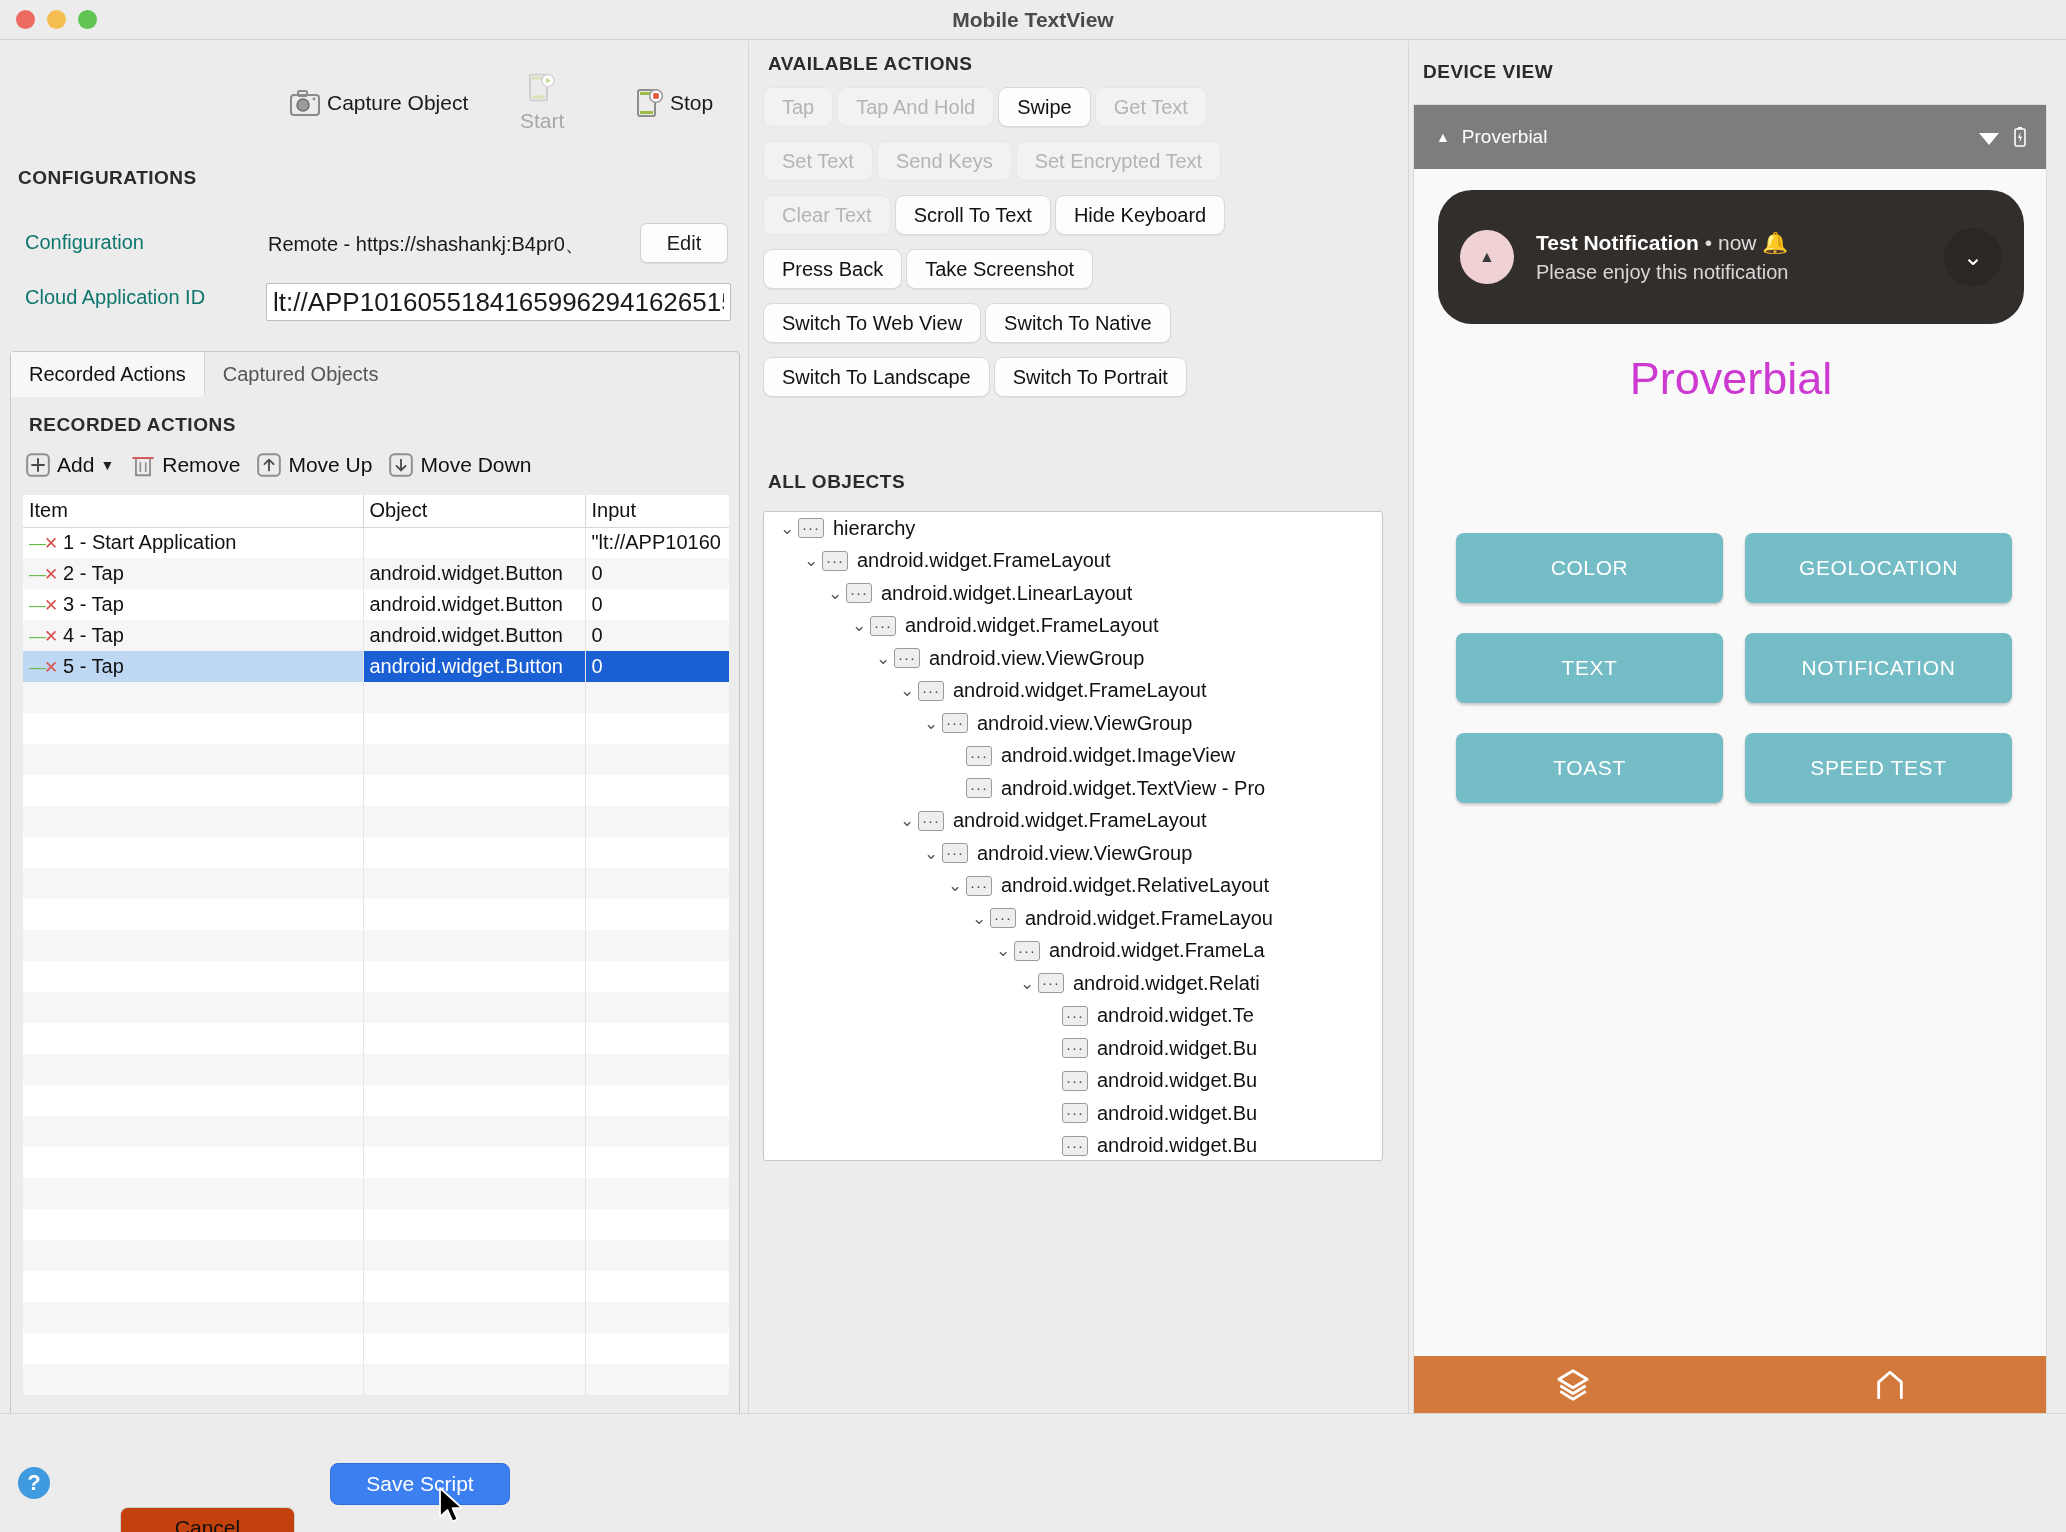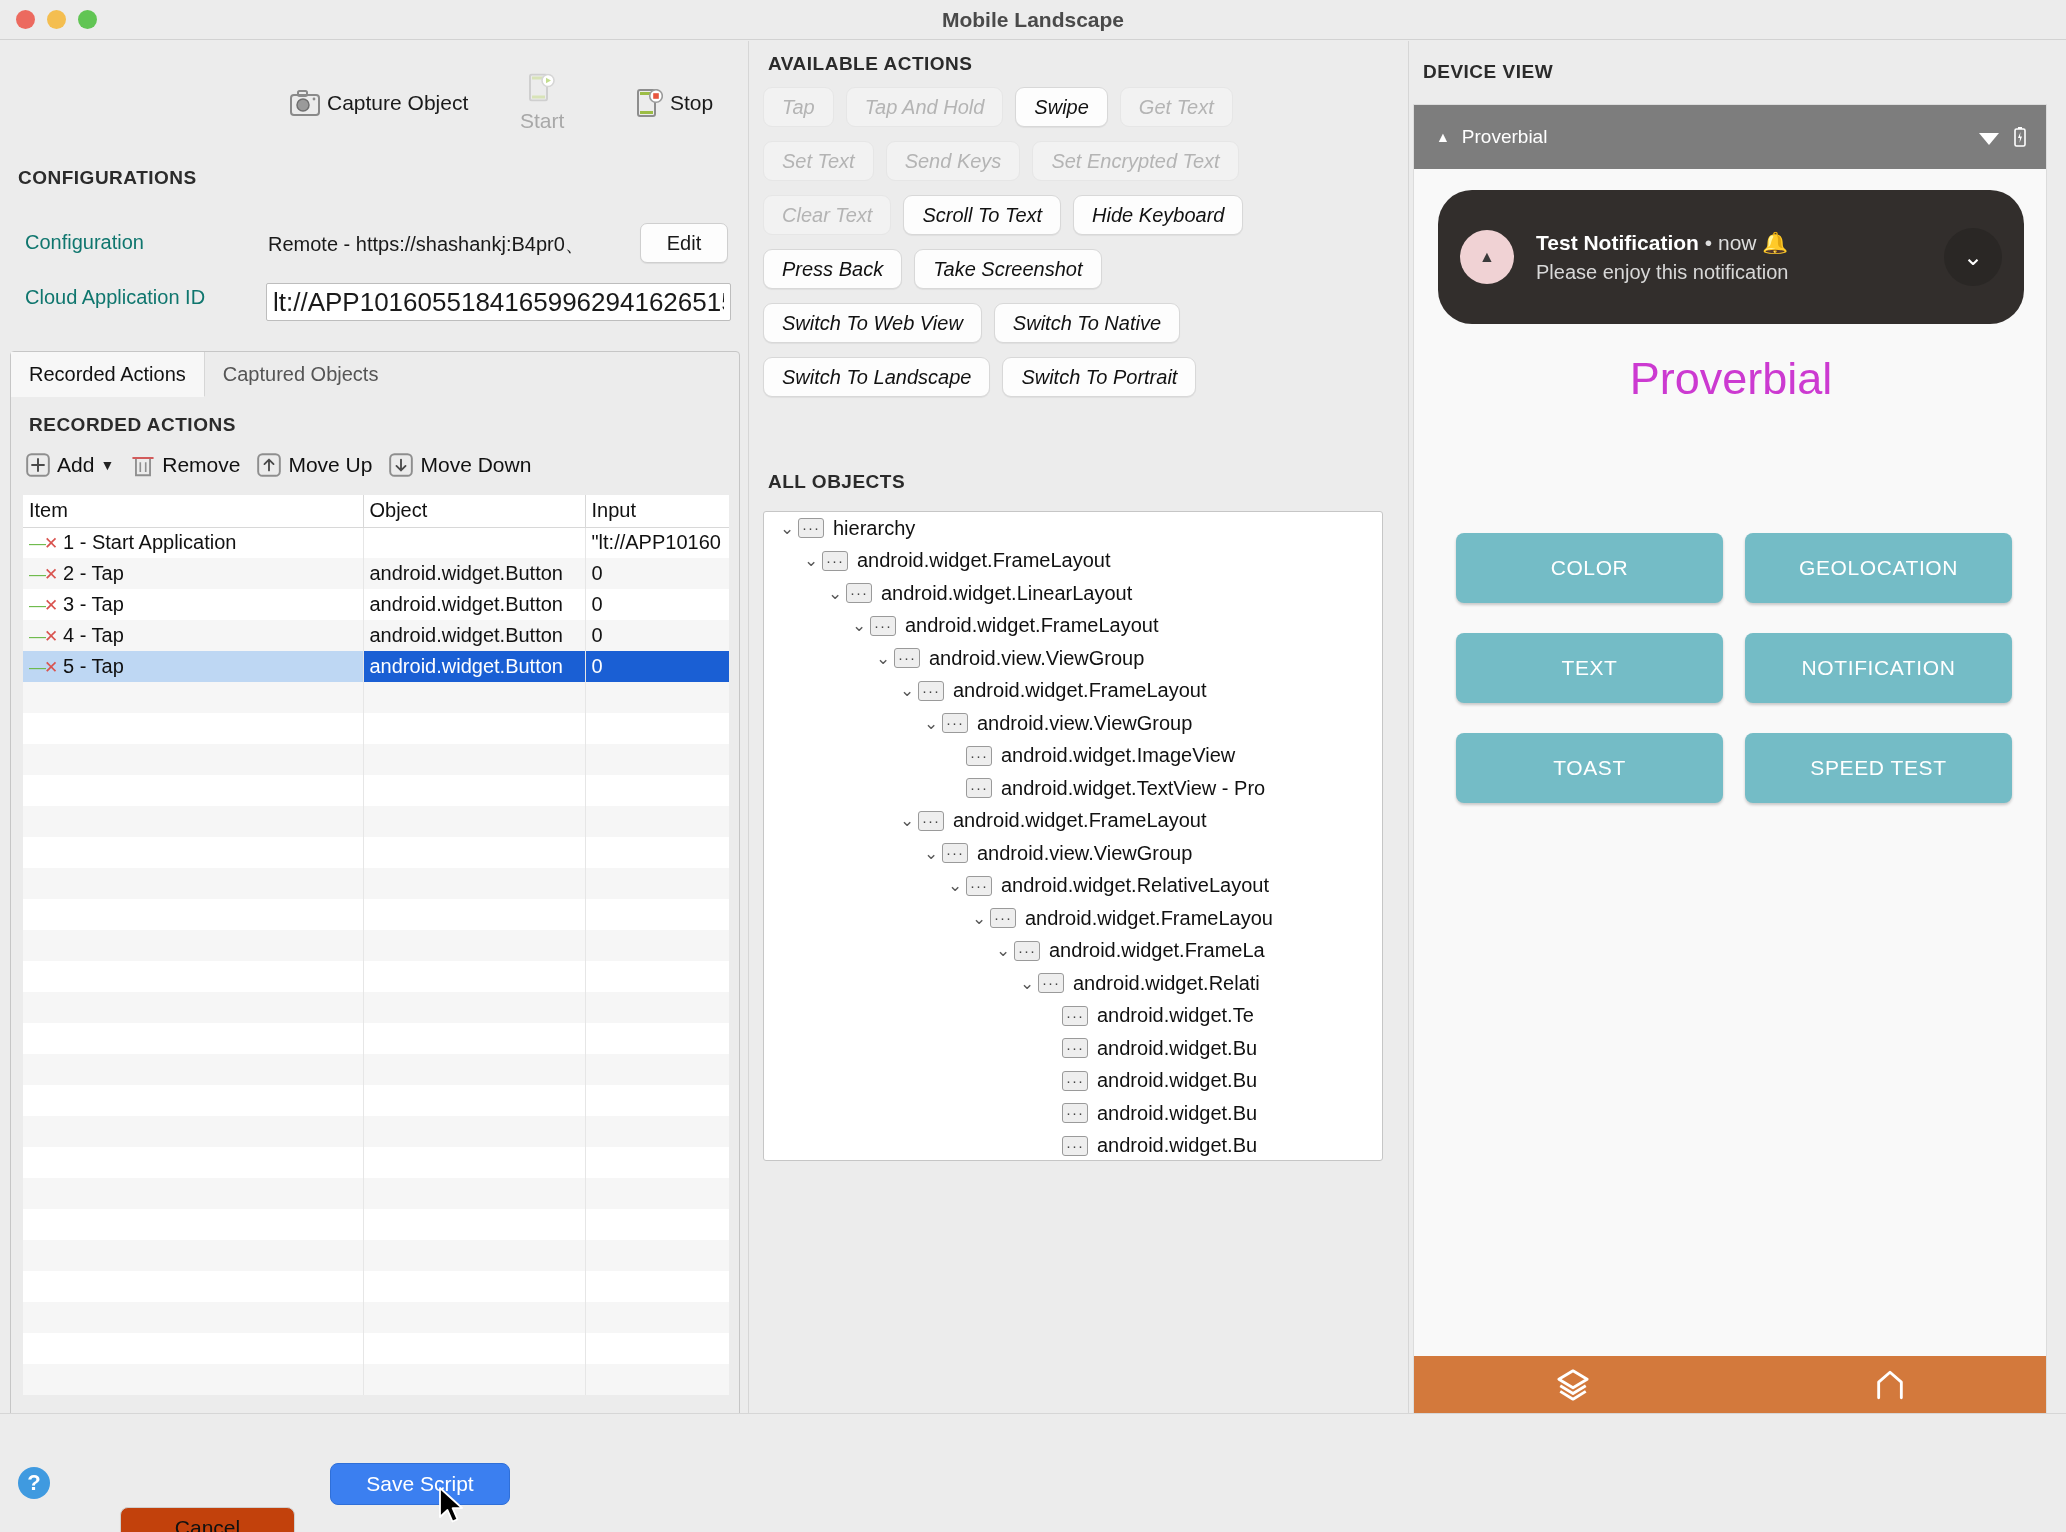--- a/index.html
+++ b/index.html
@@ -96,21 +96,21 @@
   .itemcell { width:340px; }
   .objcell { width:222px; }
   .inpcell { width:144px; }
   .itm-ico { display:inline-block; width:34px; color:#6cba4a; font-size:17px; letter-spacing:-2px; }
   .itm-ico b { color:#d9534f; font-weight:normal; }
 
   
   .mid-col { position:absolute; left:748px; top:41px; width:660px; height:1372px; background:#ececec; border-left:1px solid #d6d6d6; }
   .aa-head { position:absolute; left:19px; top:12px; }
   .act-wrap { position:absolute; left:14px; top:46px; width:620px; }
-  .act-row { display:flex; gap:12px; margin-bottom:14px;font-style:italic; }
+  .act-row { display:flex; gap:4px; margin-bottom:14px; }
   .act {
     height:40px; padding:0 18px; line-height:38px;
     border-radius:9px; font-size:20px; border:1px solid #d8d8d8;
     background:#fdfdfd; color:#111; cursor:pointer; white-space:nowrap;
     box-shadow:0 1px 1px rgba(0,0,0,.06);
   }
   .act.disabled { background:#f2f2f2; color:#b4b4b4; border-color:#e6e6e6; box-shadow:none; cursor:default; }
 
   .ao-head { position:absolute; left:19px; top:430px; }
   .tree {
@@ -192,21 +192,21 @@
 <body>
 
 <div class="window">
 
   <div class="titlebar">
     <div class="traffic">
       <span class="dot red"></span>
       <span class="dot yellow"></span>
       <span class="dot green"></span>
     </div>
-    <div class="win-title">Mobile Landscape</div>
+    <div class="win-title">Mobile TextView</div>
   </div>
 
   <div class="left-col">
 
     <div class="toolbar">
       <div class="tb-item tb-cap">
         <svg width="30" height="26" viewBox="0 0 30 26">
           <rect x="1" y="5" width="28" height="20" rx="3" fill="none" stroke="#8a8a8a" stroke-width="2"></rect>
           <rect x="8" y="1" width="9" height="5" rx="1.5" fill="none" stroke="#8a8a8a" stroke-width="2"></rect>
           <circle cx="13" cy="15" r="6" fill="#9a9a9a" stroke="#6f6f6f" stroke-width="1.5"></circle>

